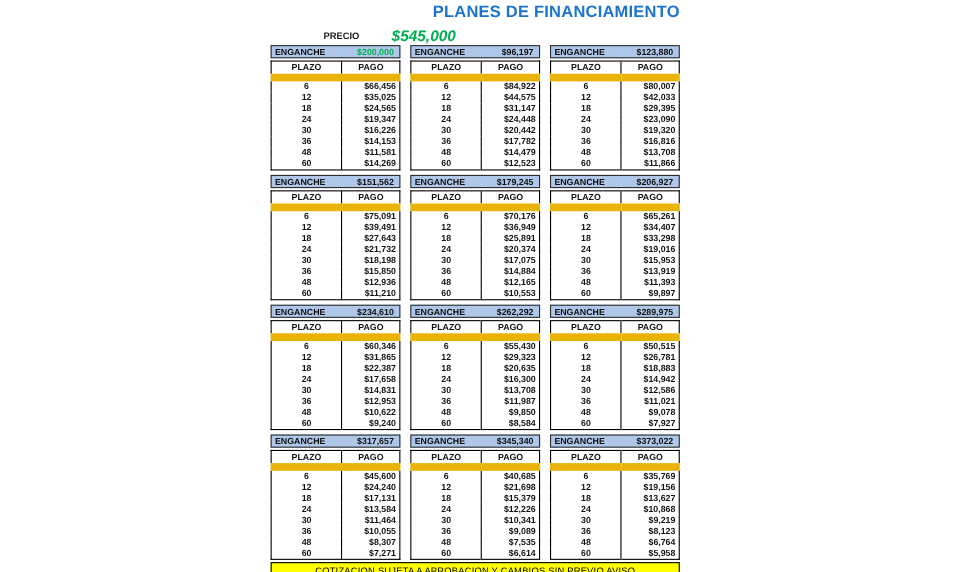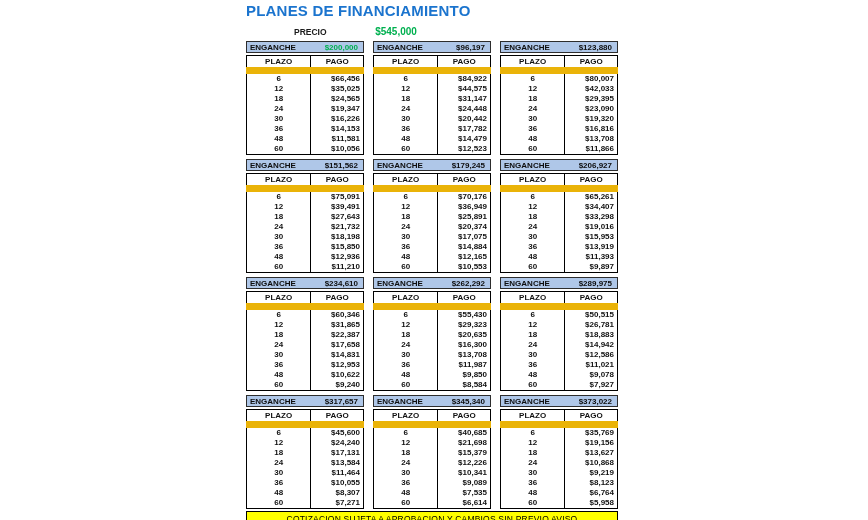--- a/index.html
+++ b/index.html
@@ -2,27 +2,27 @@
 <html><head>
 <meta charset="utf-8">
 <style>
   html,body{margin:0;padding:0;}
   body{
     width:868px;height:520px;background:#ffffff;position:relative;overflow:hidden;
     font-family:"Liberation Sans", sans-serif;
   }
   .page{position:absolute;left:246px;top:0;width:372px;}
   .title{
-    margin:2px 0 0 0;text-align:left;font-size:15px;font-weight:bold;
+    margin:2px 0 0 0;text-align:right;font-size:15px;font-weight:bold;
     color:#1b74ce;letter-spacing:.2px;white-space:nowrap;
   }
   .info{margin:7px 0 0 4px;}
   .info-row{display:flex;height:11px;align-items:center;margin-left:44px;}
   .info-label{width:62px;font-size:8.5px;font-weight:bold;color:#1a1a1a;}
-  .info-value{width:80px;text-align:center;font-size:10px;font-weight:bold;color:#00b050;}
+  .info-value{width:80px;font-size:14px;font-weight:bold;color:#00b050;font-style:italic;}
   .grid{
     display:grid;grid-template-columns:repeat(3,118px);
     column-gap:9px;row-gap:4px;margin-top:4px;
   }
   .plan{width:118px;}
   .plan-header{
     height:12px;background:#afc7e8;border:1px solid #2d2d2d;box-sizing:border-box;
     display:flex;align-items:center;justify-content:space-between;
     padding:0 5px 0 3px;margin-bottom:2px;
     font-size:8px;font-weight:bold;color:#0d0d0d;
@@ -102,21 +102,21 @@
             <tr>
               <td class="plazo-cell">36</td>
               <td class="pago-cell">$14,153</td>
             </tr>
             <tr>
               <td class="plazo-cell">48</td>
               <td class="pago-cell">$11,581</td>
             </tr>
             <tr>
               <td class="plazo-cell">60</td>
-              <td class="pago-cell">$10,056</td>
+              <td class="pago-cell">$14,269</td>
             </tr>
           </tbody>
     </table>
   </div>
 
   <div class="plan">
     <div class="plan-header">
       <span class="plan-header-label">ENGANCHE</span>
       <span class="plan-header-value">$96,197</span>
     </div>

